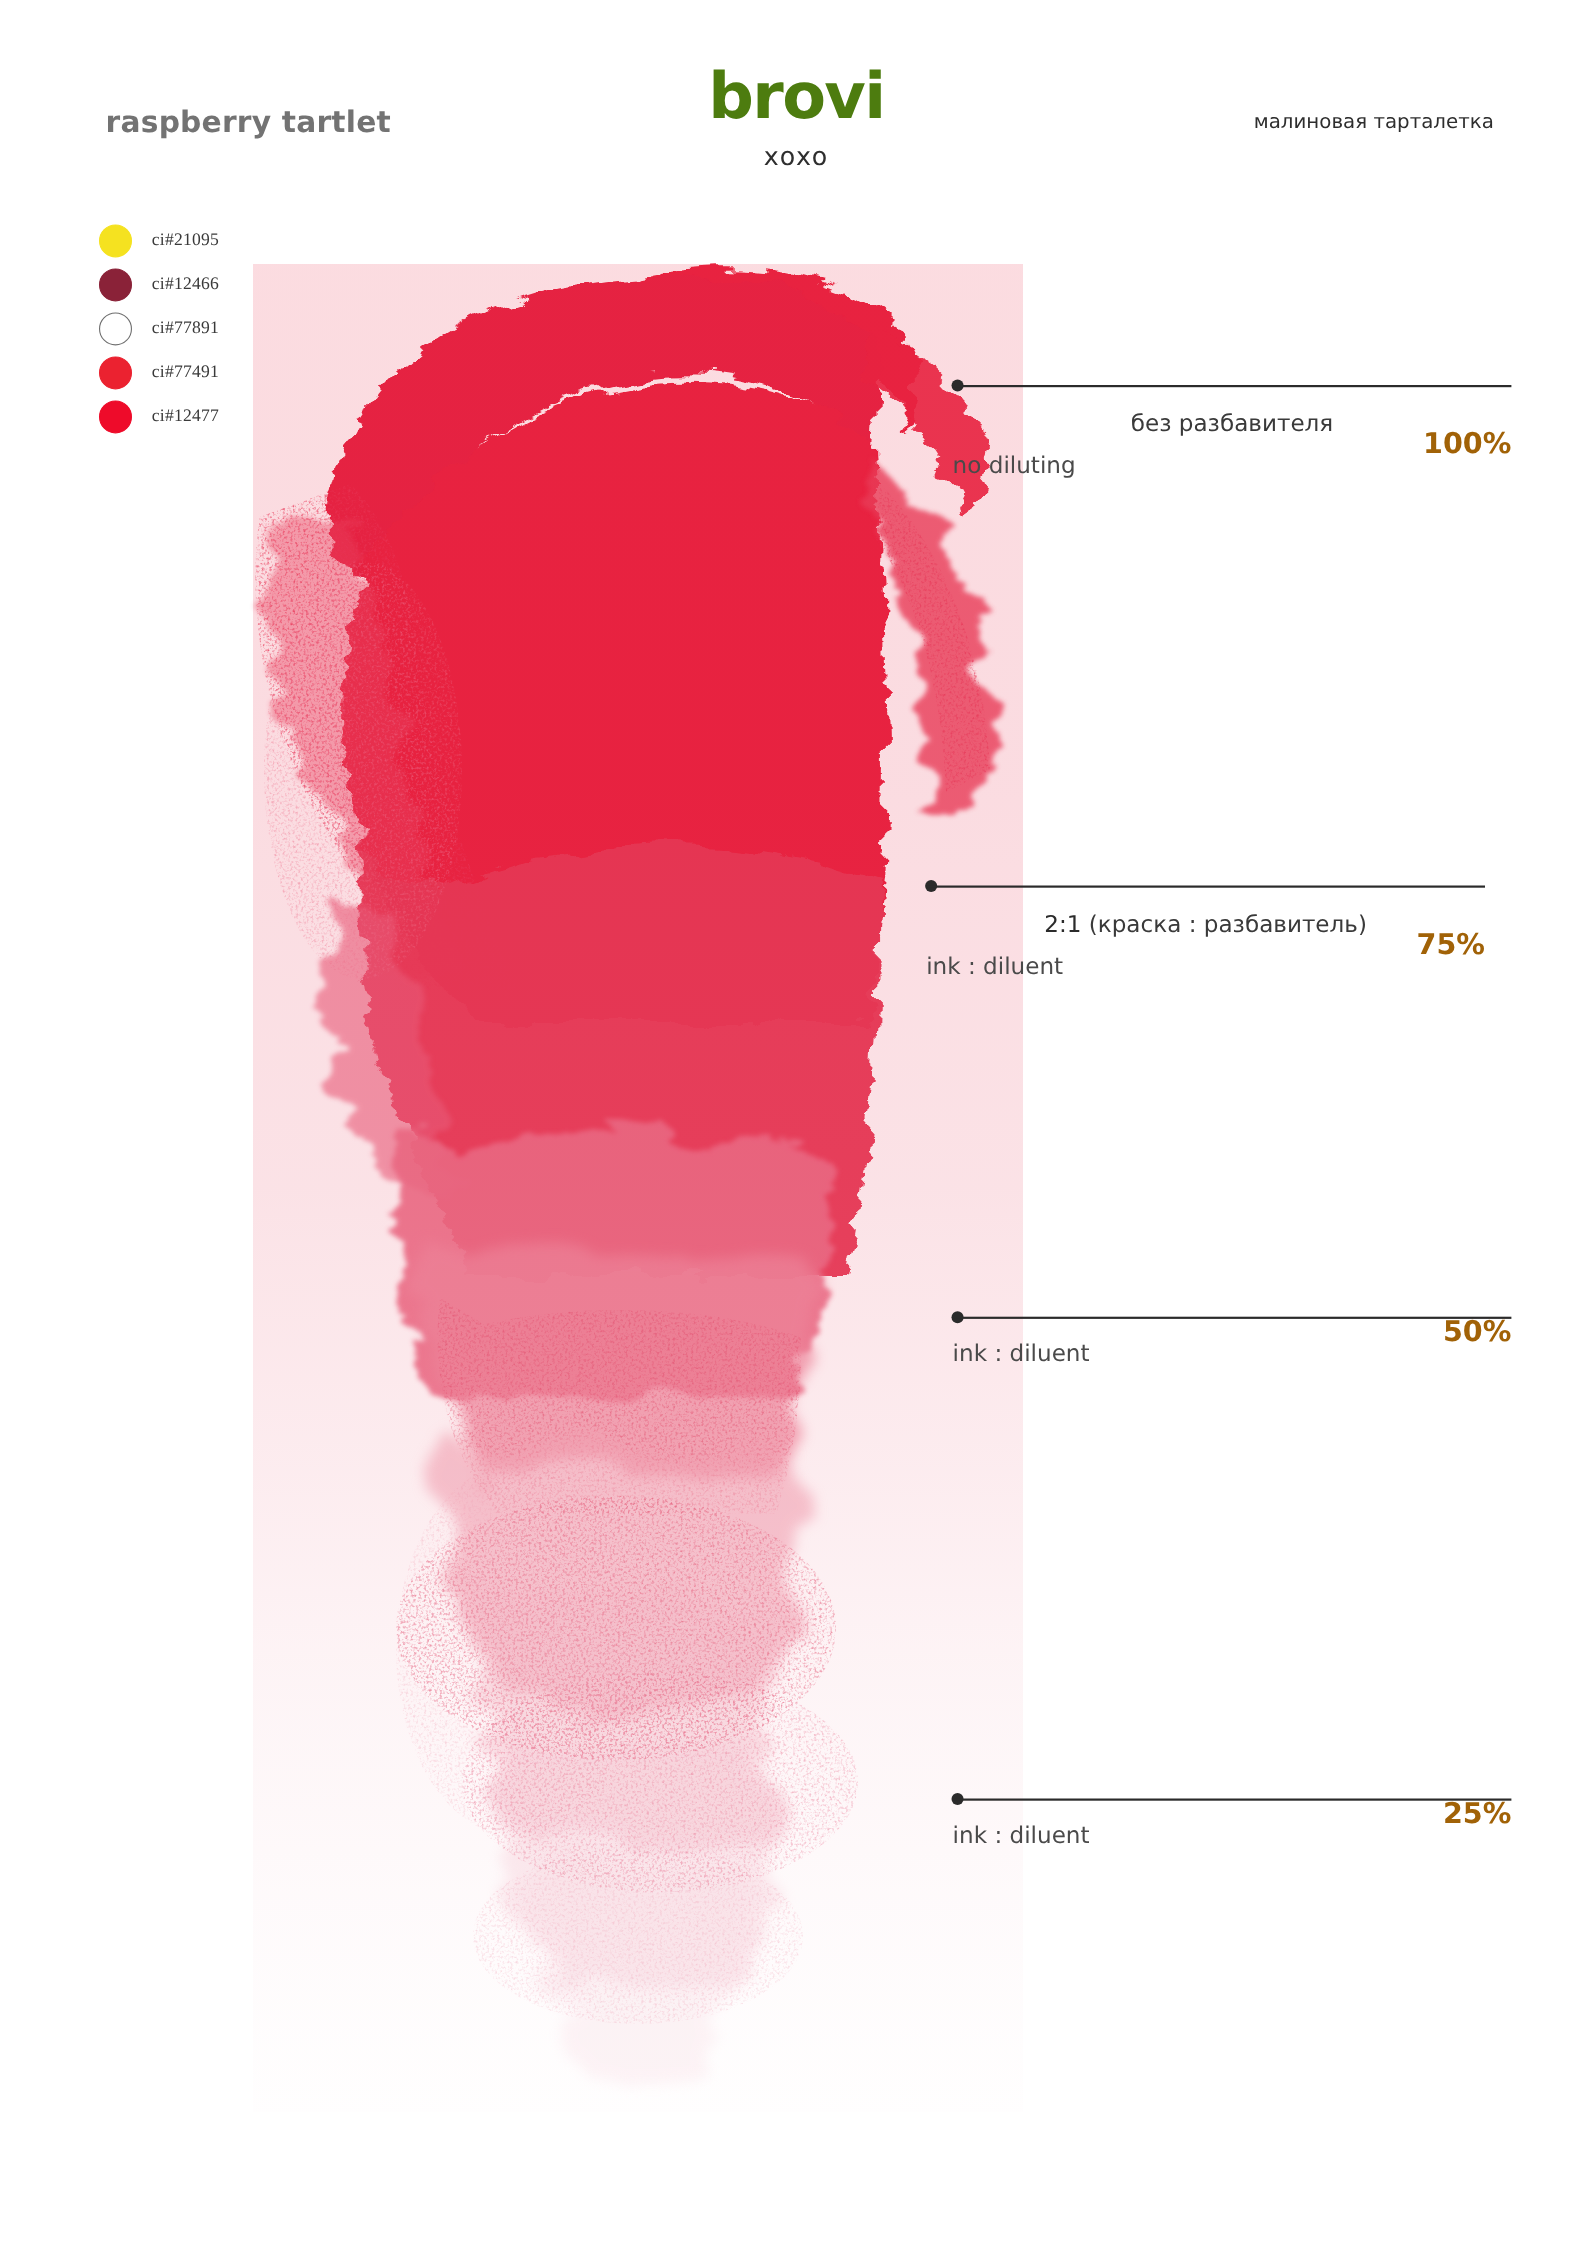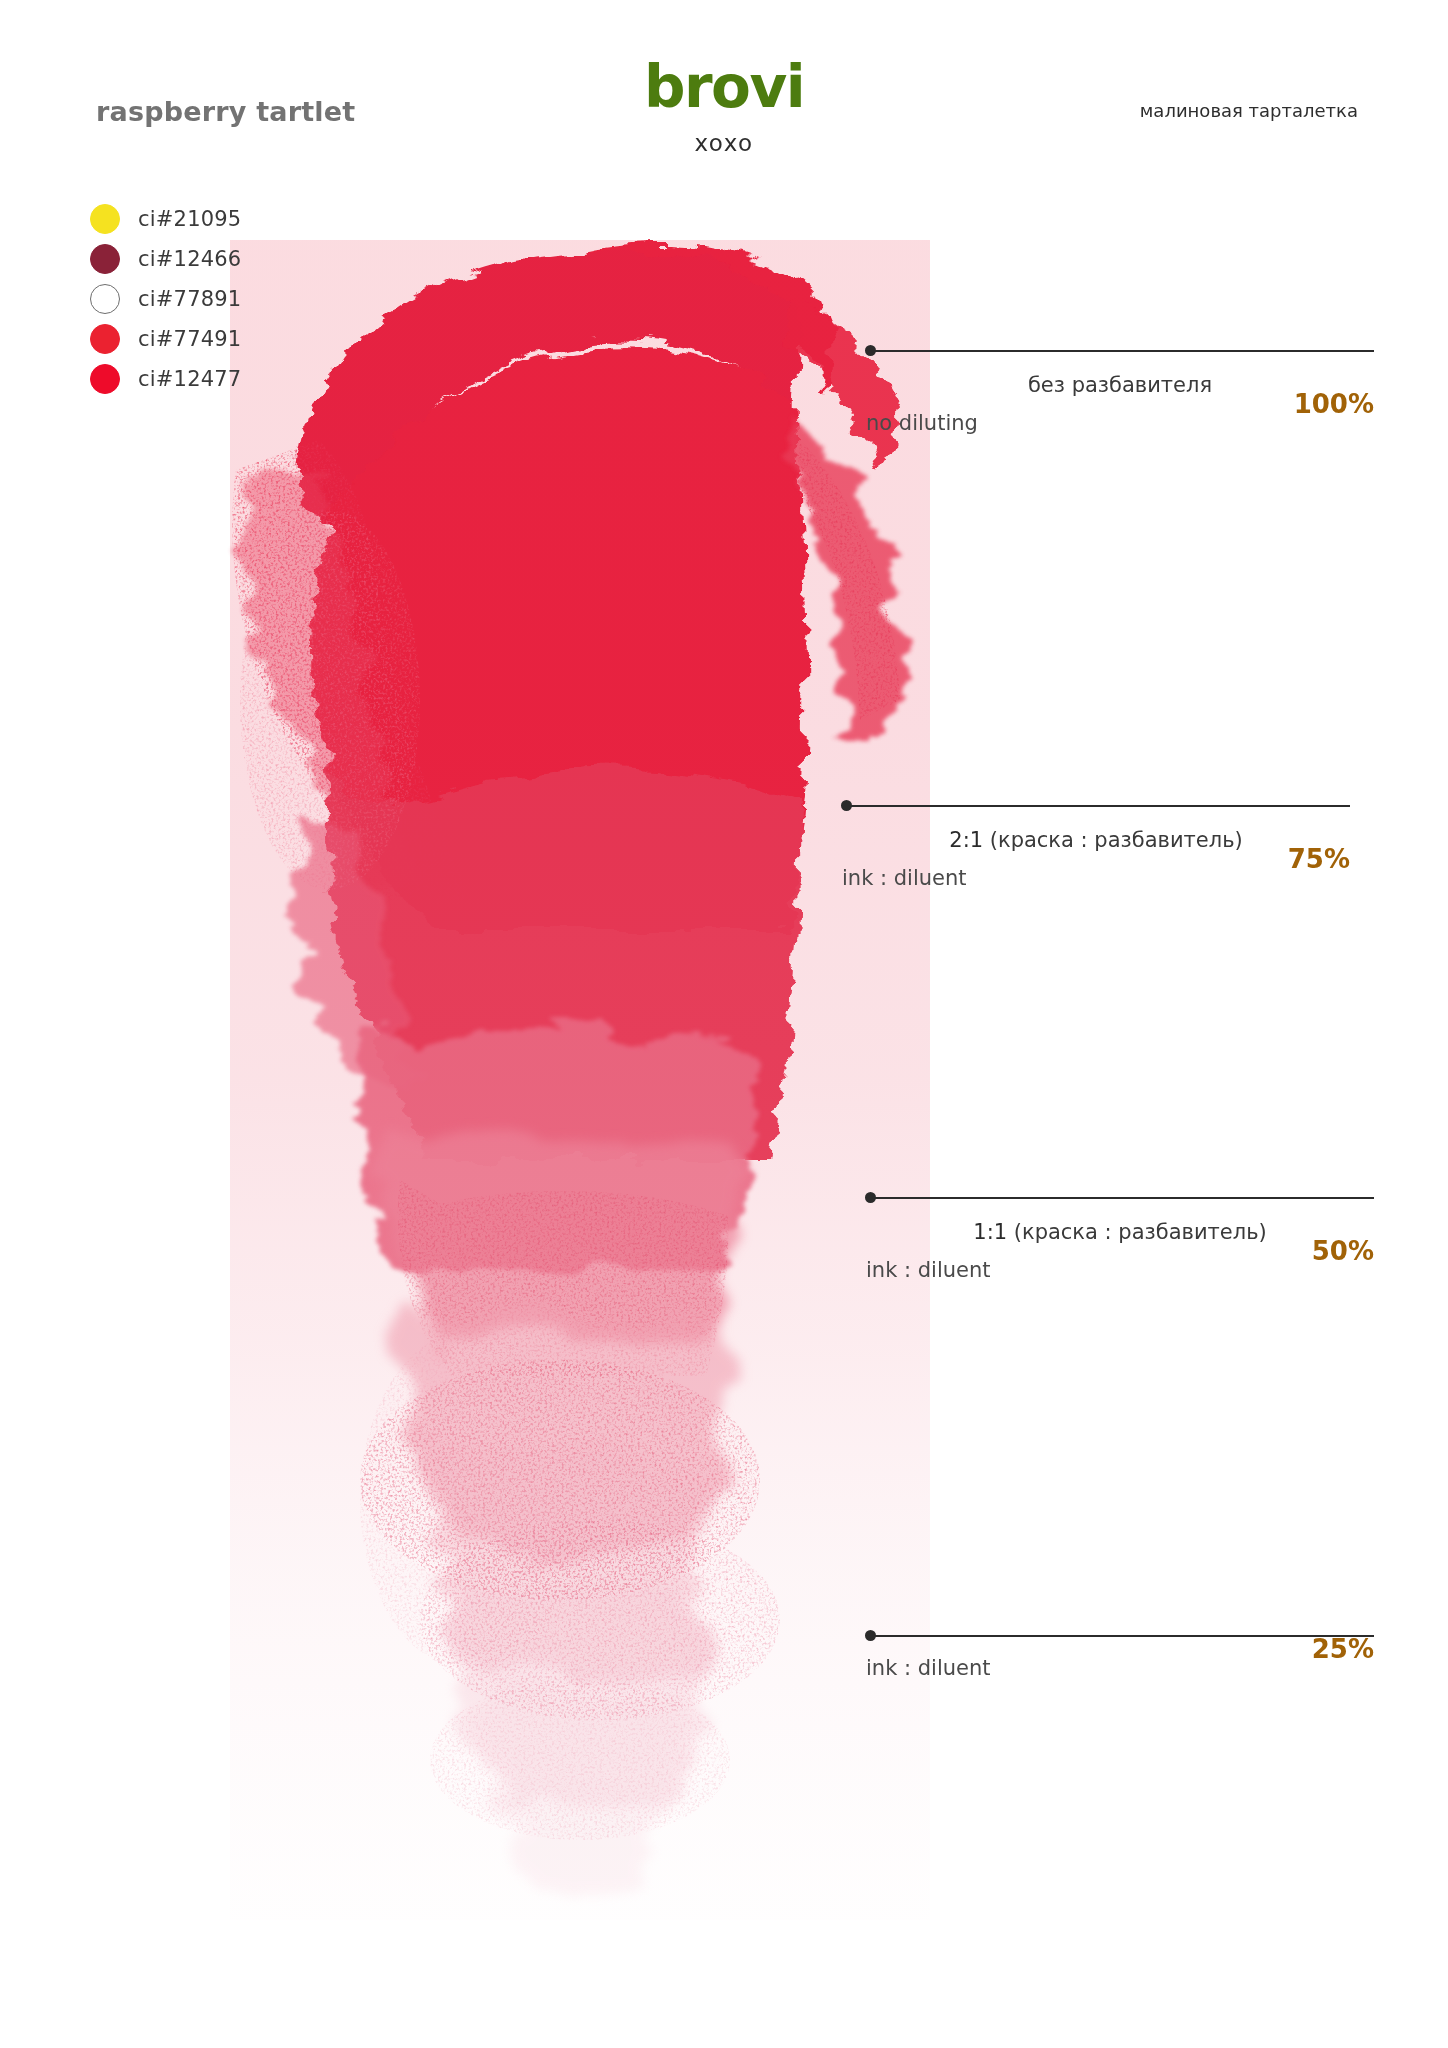--- a/index.html
+++ b/index.html
@@ -39,21 +39,21 @@
   .legend { position:absolute; left:90px; top:200px; }
   .legend-row {
     display:flex; align-items:center;
     height:38px; margin-bottom:2px;
   }
   .legend-dot {
     width:30px; height:30px; border-radius:50%;
     flex:0 0 30px; margin-right:18px;
   }
   .legend-label {
-    font-size:21px; font-weight:400; color:#3a3a3a; letter-spacing:0.2px;
+    font-size:16px; font-weight:400; color:#3a3a3a; letter-spacing:0.2px;font-family:Liberation Serif, serif;
   }
 
   
   .artwork {
     position:absolute; left:0; top:0; width:1448px; height:2048px;
   }
 
   
   .callout { position:absolute; }
   .callout .rule-wrap {
@@ -308,23 +308,20 @@
   </div>
   <div class="line-en">ink : diluent</div>
 </div>
 
 <div class="callout" style="left:866px; top:1192px; width:508px;">
   <div class="pct">50%</div>
   <div class="rule-wrap">
     <span class="dot"></span>
     <span class="rule" style="width:508px;"></span>
   </div>
-  <div class="line-ru">
-    <span class="ratio">1:1</span>&nbsp;<span>(краска : разбавитель)</span>
-  </div>
   <div class="line-en">ink : diluent</div>
 </div>
 
 <div class="callout" style="left:866px; top:1630px; width:508px;">
   <div class="pct">25%</div>
   <div class="rule-wrap">
     <span class="dot"></span>
     <span class="rule" style="width:508px;"></span>
   </div>
   <div class="line-en">ink : diluent</div>

